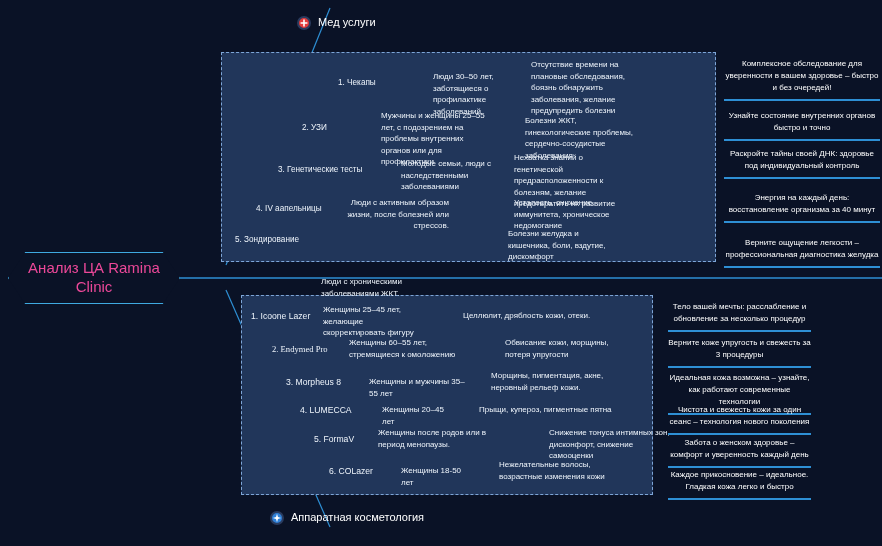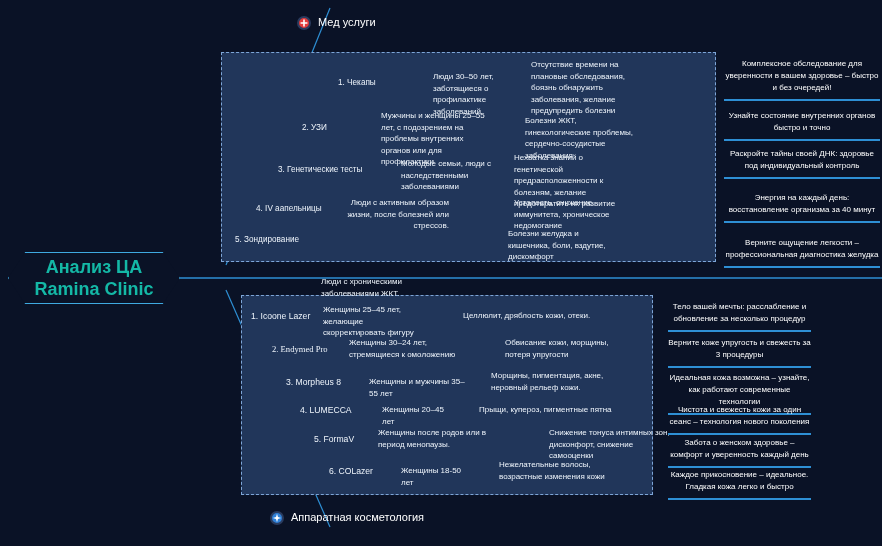--- a/index.html
+++ b/index.html
@@ -29,21 +29,21 @@
   #root-node .hexshape {
     position: absolute; inset: 0;
     background: #0a1226;
     border: 1.4px solid #3fa9e0;
     clip-path: polygon(10% 0%, 90% 0%, 100% 50%, 90% 100%, 10% 100%, 0% 50%);
   }
   #root-node .hexlabel {
     position: absolute; inset: 0;
     display: flex; align-items: center; justify-content: center;
     text-align: center; line-height: 1.25;
-    color: #14b8a6; font-weight: bold; font-size: 18px;
+    color: #ec4899; font-weight: normal; font-size: 15px;
     padding: 0 16px;
   }
 
   
   .cat {
     position: absolute; display: flex; gap: 7px;
     color: #ffffff; font-size: 11px;
   }
   #cat-med  { left: 297px; top: 16px; }
   #cat-cosm { left: 270px; top: 511px; }
@@ -198,21 +198,21 @@
   <div class="callout wide" style="left:724px;top:237px;width:156px;">
     <span class="txt">Верните ощущение легкости – профессиональная диагностика желудка</span>
       <span class="rule"></span>
   </div>
 
   <div class="cell cosm-name" style="left:251px;top:310px;">1. Icoone Lazer</div>
   <div class="cell" style="left:323px;top:304px;width:96px;">Женщины 25–45 лет, желающие скорректировать фигуру</div>
   <div class="cell" style="left:463px;top:310px;width:150px;">Целлюлит, дряблость кожи, отеки.</div>
 
   <div class="cell cosm-name" style="left:272px;top:343px;font-family:Liberation Serif, serif;">2. Endymed Pro</div>
-  <div class="cell" style="left:349px;top:337px;width:124px;">Женщины 30–24 лет, стремящиеся к омоложению</div>
+  <div class="cell" style="left:349px;top:337px;width:124px;">Женщины 60–55 лет, стремящиеся к омоложению</div>
   <div class="cell" style="left:505px;top:337px;width:110px;">Обвисание кожи, морщины, потеря упругости</div>
 
   <div class="cell cosm-name" style="left:286px;top:376px;">3. Morpheus 8</div>
   <div class="cell" style="left:369px;top:376px;width:96px;">Женщины и мужчины 35–55 лет</div>
   <div class="cell" style="left:491px;top:370px;width:122px;">Морщины, пигментация, акне, неровный рельеф кожи.</div>
 
   <div class="cell cosm-name" style="left:300px;top:404px;">4. LUMECCA</div>
   <div class="cell" style="left:382px;top:404px;width:74px;">Женщины 20–45 лет</div>
   <div class="cell" style="left:479px;top:404px;width:140px;">Прыщи, купероз, пигментные пятна</div>
 

